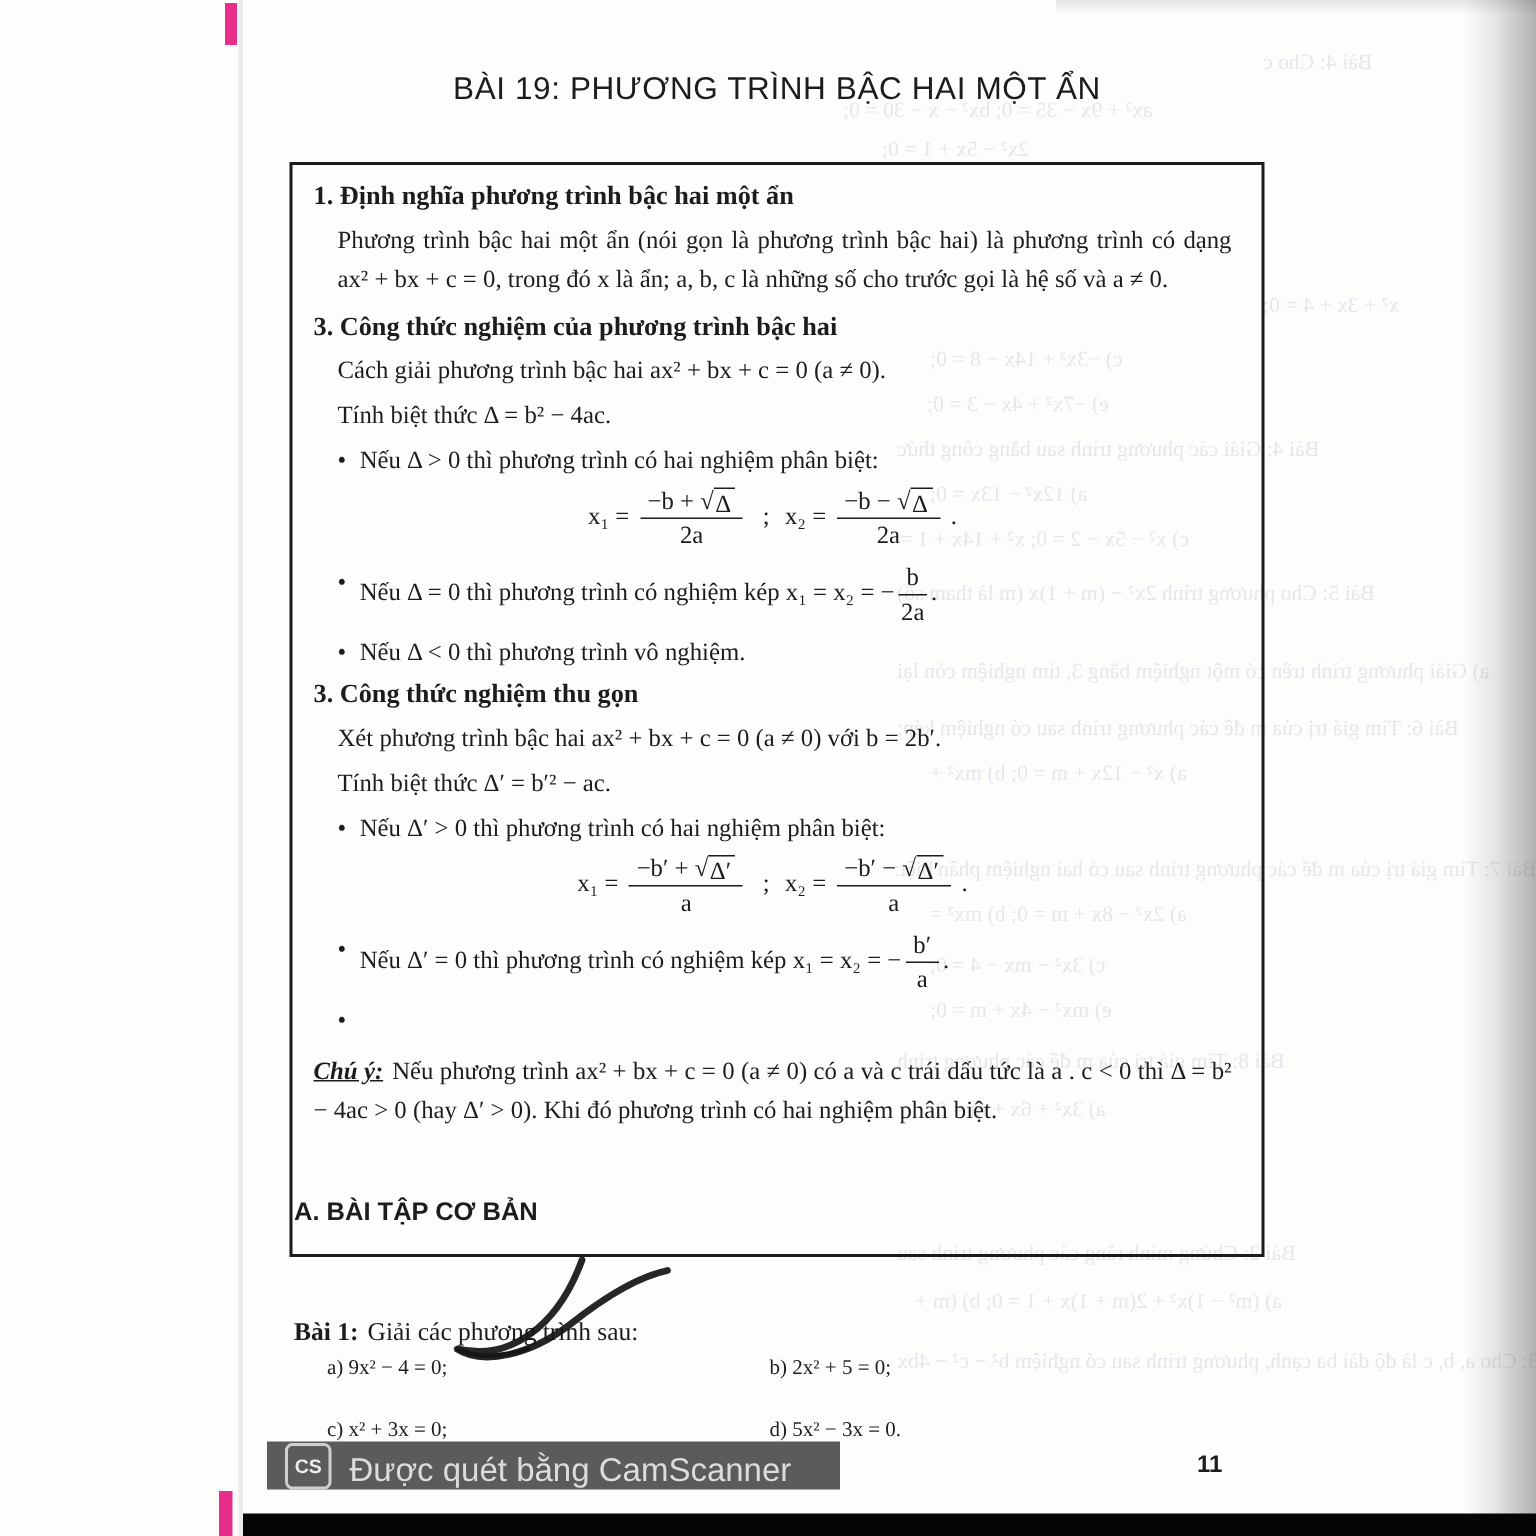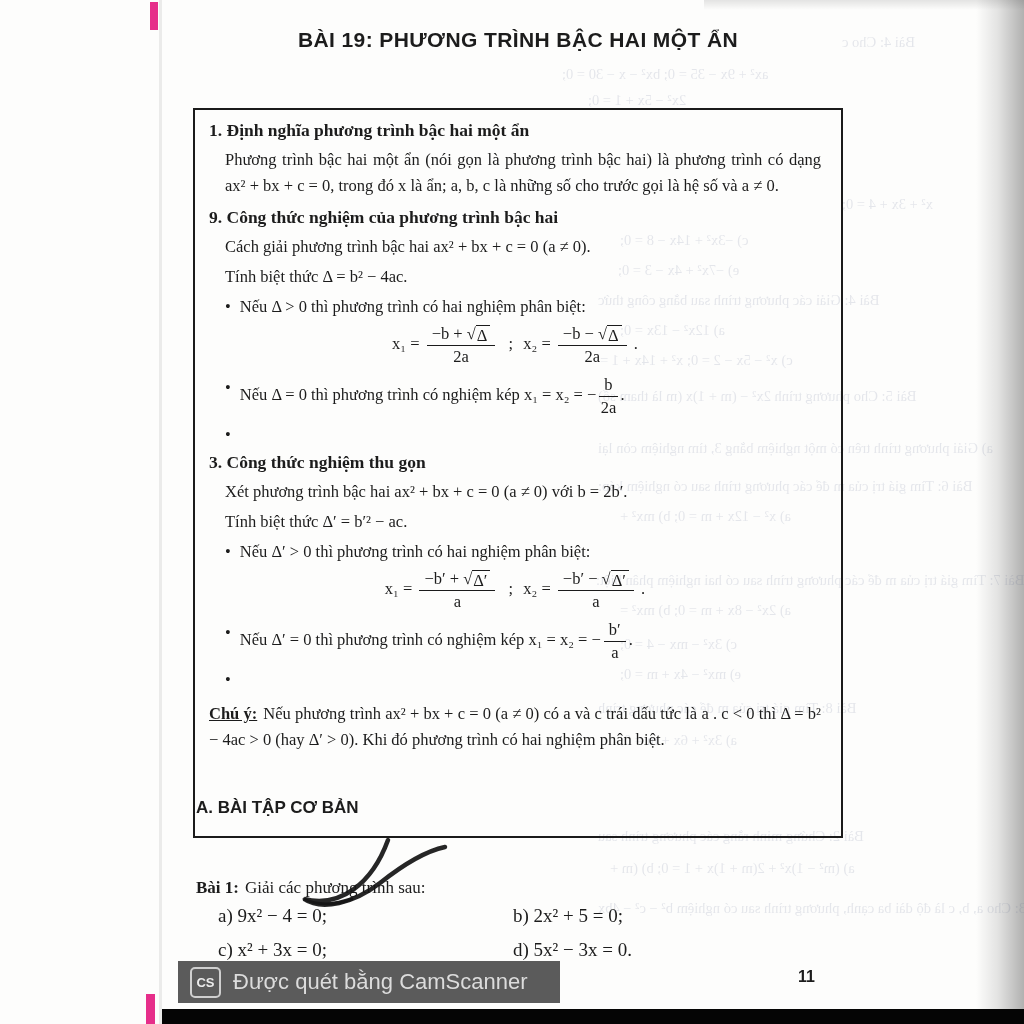--- a/index.html
+++ b/index.html
@@ -9,53 +9,53 @@
   .edge-left-line{position:absolute;left:159px;top:0;width:3px;height:100%;background:rgba(0,0,0,0.07);}
   .edge-right-shade{position:absolute;top:0;right:0;width:48px;height:100%;
           background:linear-gradient(to right,rgba(0,0,0,0) 0%,rgba(0,0,0,0.10) 45%,rgba(0,0,0,0.30) 100%);}
   .edge-top-shade{position:absolute;top:0;right:0;width:320px;height:10px;background:linear-gradient(to bottom,rgba(0,0,0,0.10),rgba(0,0,0,0));}
   .pink-mark{position:absolute;background:#e62e8a;}
   .pink-top{left:150px;top:2px;width:8px;height:28px;}
   .pink-bottom{left:146px;top:994px;width:9px;height:30px;}
   .bottom-black{position:absolute;left:162px;right:0;bottom:0;height:15px;background:#050505;}
 
   
-  .title{position:absolute;left:193px;top:28px;width:650px;text-align:center;
-         font-family:"Liberation Sans",sans-serif;font-weight:bold;font-size:21px;letter-spacing:.4px;z-index:3;}
+  .title{position:absolute;left:193px;top:48px;width:650px;text-align:center;
+         font-family:"Liberation Sans",sans-serif;font-weight:normal;font-size:21px;letter-spacing:.4px;z-index:3;}
 
   
   .rulebox{position:absolute;left:193px;top:108px;width:650px;height:730px;border:2px solid #1b1b1b;
            box-sizing:border-box;padding:8px 20px 6px 14px;background:transparent;z-index:3;font-size:16.5px;}
   .h-sec{font-weight:bold;font-size:17.5px;margin:2px 0 6px 0;}
   .para{line-height:26px;text-align:justify;margin:0 0 8px 16px;}
   .line{line-height:26px;margin:0 0 4px 16px;}
   .bullet{display:flex;gap:9px;margin:2px 0 4px 16px;line-height:26px;}
   .bullet .dot{flex:0 0 auto;}
   .formula{text-align:center;margin:4px 0 8px 0;line-height:22px;}
   .frac{display:inline-flex;flex-direction:column;text-align:center;vertical-align:middle;line-height:20px;margin:0 3px;}
   .frac .num{border-bottom:1.4px solid #1b1b1b;padding:0 5px 1px 5px;}
   .frac .den{padding-top:1px;}
   .sqrt{display:inline-flex;align-items:stretch;}
   .sqrt .sign{line-height:18px;}
   .sqrt .rad{border-top:1.3px solid #1b1b1b;padding:1px 3px 0 1px;line-height:17px;}
   .sep{margin:0 6px;}
   .note{line-height:26px;text-align:justify;margin:8px 0 0 0;}
-  .note .note-label{font-weight:bold;text-decoration:underline;margin-right:6px;}
+  .note .note-label{font-weight:bold;font-style:italic;text-decoration:underline;margin-right:6px;}
 
   
   .section-a{position:absolute;left:196px;top:798px;font-family:"Liberation Sans",sans-serif;
              font-weight:bold;font-size:17px;z-index:3;}
   .bai1{position:absolute;left:196px;top:878px;font-size:17px;z-index:3;}
   .bai1 .bai-label{font-weight:bold;margin-right:6px;}
   .ex-grid{position:absolute;left:218px;top:905px;width:575px;display:grid;
-           grid-template-columns:295px auto;row-gap:12px;font-size:19px;z-index:3;}
-
-  
-  .cam-bar{position:absolute;left:178px;top:961px;width:382px;height:42px;background:rgba(62,62,62,0.85);
-           display:flex;align-items:center;gap:12px;padding:0 12px;box-sizing:border-box;z-index:6;}
+           grid-template-columns:295px auto;row-gap:25px;font-size:14px;z-index:3;}
+
+  
+  .cam-bar{position:absolute;left:178px;top:961px;width:382px;height:32px;background:rgba(62,62,62,0.85);
+           display:flex;align-items:flex-end;gap:12px;padding:0 12px;box-sizing:border-box;z-index:6;}
   .cam-logo{width:27px;height:27px;border:2px solid #cfcfcf;border-radius:5px;color:#ececec;flex:0 0 auto;
             display:flex;align-items:center;justify-content:center;
             font-family:"Liberation Sans",sans-serif;font-weight:bold;font-size:13px;}
   .cam-text{color:#dcdcdc;font-family:"Liberation Sans",sans-serif;font-size:22px;white-space:nowrap;}
   .pageno{position:absolute;left:798px;top:968px;font-family:"Liberation Sans",sans-serif;
           font-weight:bold;font-size:16px;z-index:6;}
 
   
   .bleed{position:absolute;transform:scaleX(-1);color:#44517c;opacity:0.13;filter:blur(0.5px);
          font-size:14.5px;white-space:nowrap;z-index:1;}
@@ -96,21 +96,21 @@
   <div class="pink-mark pink-bottom"></div>
   <div class="bottom-black"></div>
 
   <div class="title">BÀI 19: PHƯƠNG TRÌNH BẬC HAI MỘT ẨN</div>
 
   <div class="rulebox">
 
     <div class="h-sec">1. Định nghĩa phương trình bậc hai một ẩn</div>
     <div class="para">Phương trình bậc hai một ẩn (nói gọn là phương trình bậc hai) là phương trình có dạng ax² + bx + c = 0, trong đó x là ẩn; a, b, c là những số cho trước gọi là hệ số và a ≠ 0.</div>
 
-    <div class="h-sec">9. Công thức nghiệm của phương trình bậc hai</div>
+    <div class="h-sec">3. Công thức nghiệm của phương trình bậc hai</div>
     <div class="line">Cách giải phương trình bậc hai ax² + bx + c = 0 (a ≠ 0).</div>
     <div class="line">Tính biệt thức Δ = b² − 4ac.</div>
 
     <div class="bullet">
       <span class="dot">•</span>
       <span>Nếu Δ &gt; 0 thì phương trình có hai nghiệm phân biệt:</span>
     </div>
 
     <div class="formula">
       <span>x₁ =</span>
@@ -138,20 +138,21 @@
       <span>
         <span>Nếu Δ = 0 thì phương trình có nghiệm kép x₁ = x₂ = −</span><span class="frac">
             <span class="num">b</span>
             <span class="den">2a</span>
           </span><span>.</span>
       </span>
     </div>
 
     <div class="bullet">
       <span class="dot">•</span>
+      <span>Nếu Δ &lt; 0 thì phương trình vô nghiệm.</span>
     </div>
 
     <div class="h-sec">3. Công thức nghiệm thu gọn</div>
     <div class="line">Xét phương trình bậc hai ax² + bx + c = 0 (a ≠ 0) với b = 2b′.</div>
     <div class="line">Tính biệt thức Δ′ = b′² − ac.</div>
 
     <div class="bullet">
       <span class="dot">•</span>
       <span>Nếu Δ′ &gt; 0 thì phương trình có hai nghiệm phân biệt:</span>
     </div>

